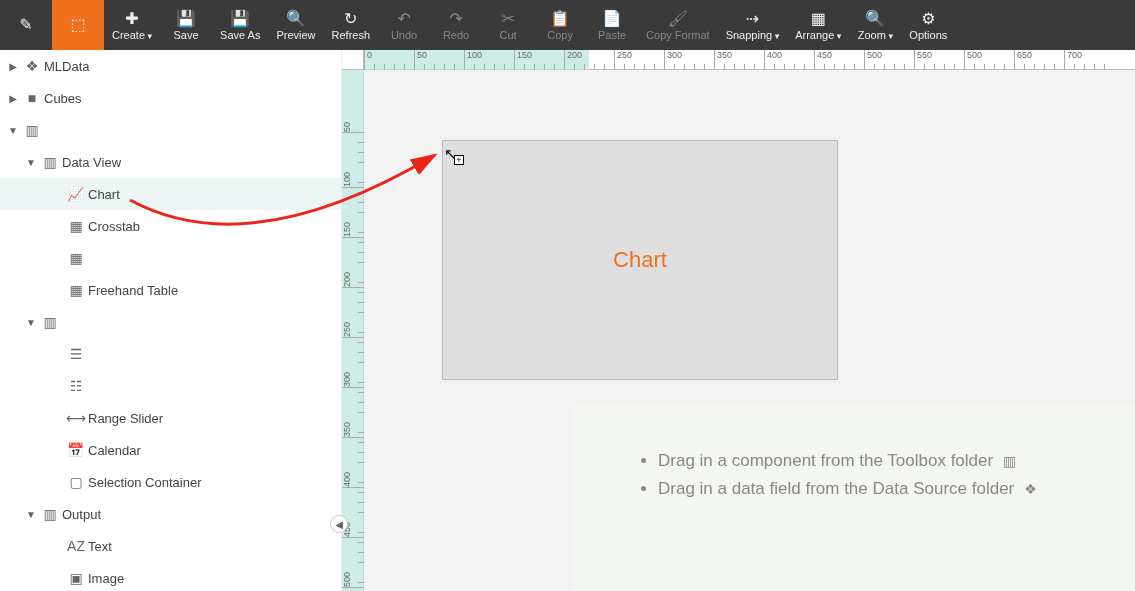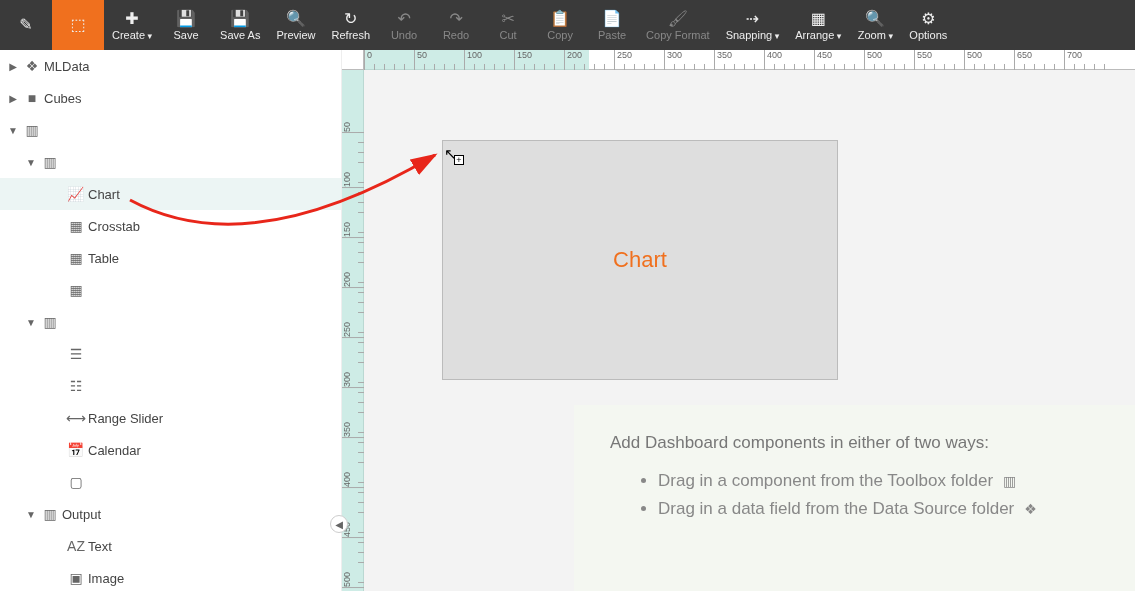--- a/index.html
+++ b/index.html
@@ -127,39 +127,40 @@
         <span class="ticon">■</span>
         <span class="titem-label">Cubes</span>
       </div>
       <div class="tree-item lv0">
         <span class="caret">▼</span>
         <span class="ticon">▥</span>
       </div>
       <div class="tree-item lv1">
         <span class="caret">▼</span>
         <span class="ticon">▥</span>
+        <span class="titem-label">Data View</span>
       </div>
       <div class="tree-item lv2 sel">
         <span class="caret"></span>
         <span class="ticon">📈</span>
         <span class="titem-label">Chart</span>
       </div>
       <div class="tree-item lv2">
         <span class="caret"></span>
         <span class="ticon">▦</span>
         <span class="titem-label">Crosstab</span>
       </div>
       <div class="tree-item lv2">
         <span class="caret"></span>
         <span class="ticon">▦</span>
-        <span class="titem-label">Table</span>
       </div>
       <div class="tree-item lv2">
         <span class="caret"></span>
         <span class="ticon">▦</span>
+        <span class="titem-label">Freehand Table</span>
       </div>
       <div class="tree-item lv1">
         <span class="caret">▼</span>
         <span class="ticon">▥</span>
       </div>
       <div class="tree-item lv2">
         <span class="caret"></span>
         <span class="ticon">☰</span>
       </div>
       <div class="tree-item lv2">
@@ -172,20 +173,21 @@
         <span class="titem-label">Range Slider</span>
       </div>
       <div class="tree-item lv2">
         <span class="caret"></span>
         <span class="ticon">📅</span>
         <span class="titem-label">Calendar</span>
       </div>
       <div class="tree-item lv2">
         <span class="caret"></span>
         <span class="ticon">▢</span>
+        <span class="titem-label">Selection Container</span>
       </div>
       <div class="tree-item lv1">
         <span class="caret">▼</span>
         <span class="ticon">▥</span>
         <span class="titem-label">Output</span>
       </div>
       <div class="tree-item lv2">
         <span class="caret"></span>
         <span class="ticon">AZ</span>
         <span class="titem-label">Text</span>
@@ -326,21 +328,20 @@
         <div class="tick" style="top: 500px;">500</div>
         <div class="tick minor" style="top: 510px;"></div>
         <div class="tick minor" style="top: 520px;"></div>
       </div>
     <div class="canvas">
       <div class="chart-box">
         <span>Chart</span>
       </div>
       <div class="cursor">↖<div class="plus">+</div></div>
       <div class="help-box">
-        <div>Add Dashboard components in either of two ways:</div>
         <ul>
           <li><span>Drag in a component from the Toolbox folder</span><span class="hic"> ▥</span></li>
           <li><span>Drag in a data field from the Data Source folder</span><span class="hic"> ❖</span></li>
         </ul>
       </div>
     </div>
   </div>
 </div>
 
 <div class="collapse-btn">◀</div>

